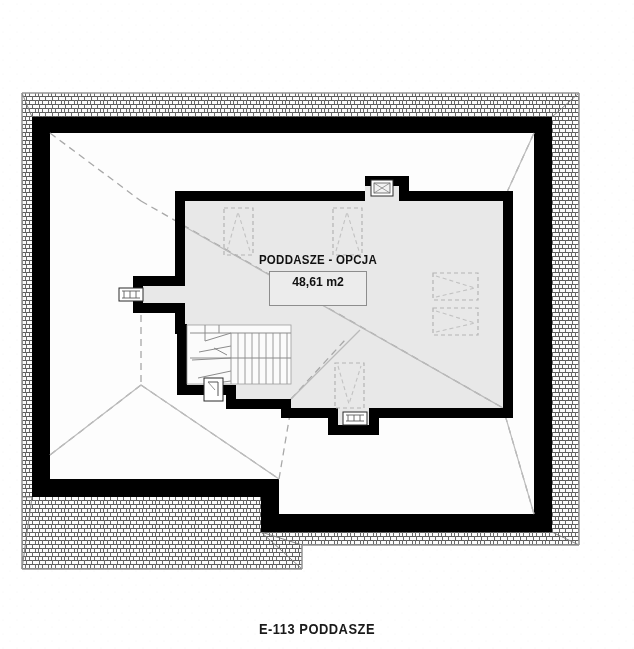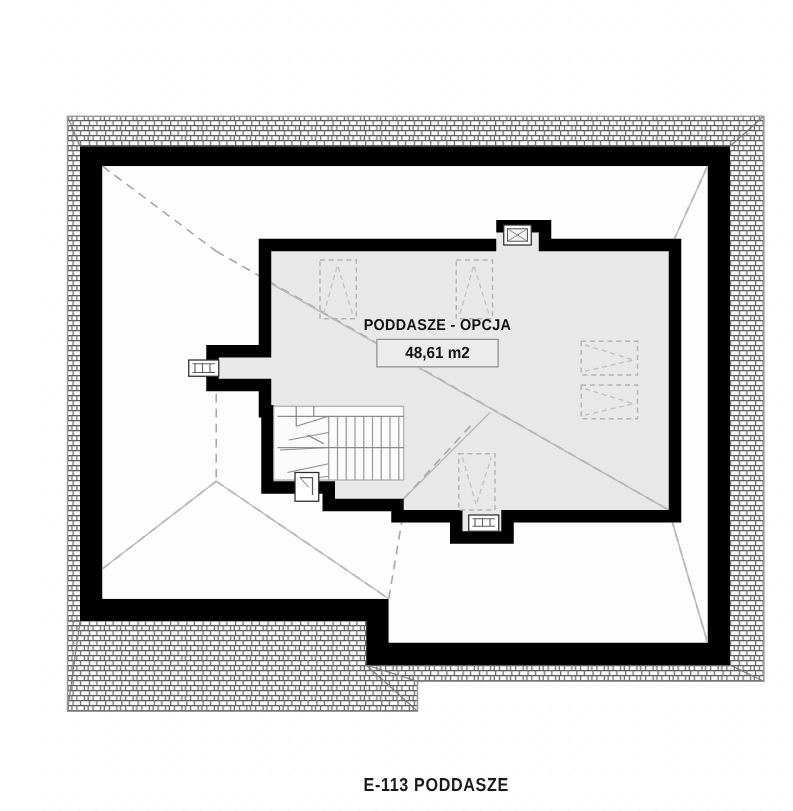--- a/index.html
+++ b/index.html
@@ -12,21 +12,20 @@
     height: 649px;
     font-family: "Liberation Sans", sans-serif;
     position: relative;
     overflow: hidden;
   }
   #plan-root {
     position: absolute;
     left: 0; top: 0;
     width: 548px;
     height: 649px;
-    margin-left: 32px;
   }
   #plan-svg {
     position: absolute;
     left: 0; top: 0;
     width: 634px;
     height: 649px;
     display: block;
   }
   .caption {
     position: absolute;
@@ -57,21 +56,21 @@
     letter-spacing: 0.3px;
     color: #111111;
     transform: scaleX(0.92);
     transform-origin: center center;
   }
   .room-area-box {
     margin: 4px auto 0 auto;
     width: 96px;
     border: 1px solid #8d8d8d;
     background: #ececec;
-    padding: 2px 0 4px 0;
+    padding: 2px 0 16px 0;
   }
   .room-area {
     font-family: "Liberation Sans", sans-serif;
     font-size: 13px;
     font-weight: bold;
     color: #111111;
     text-align: center;
     transform: scaleX(0.94);
     transform-origin: center center;
   }

